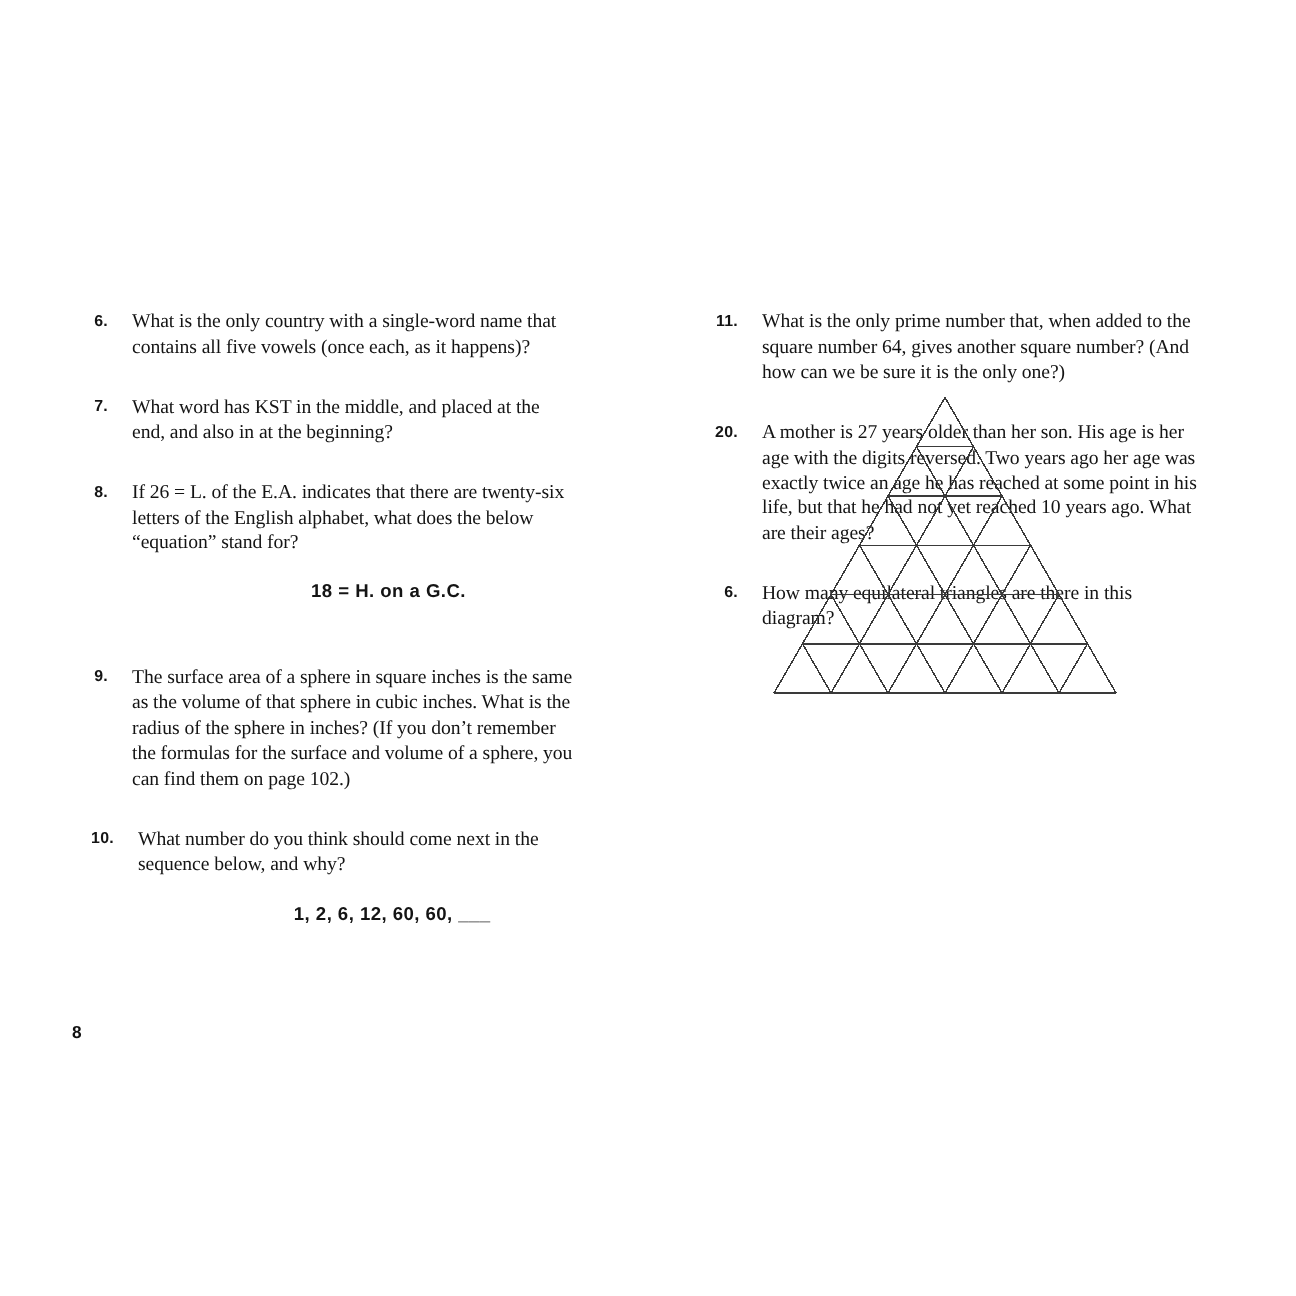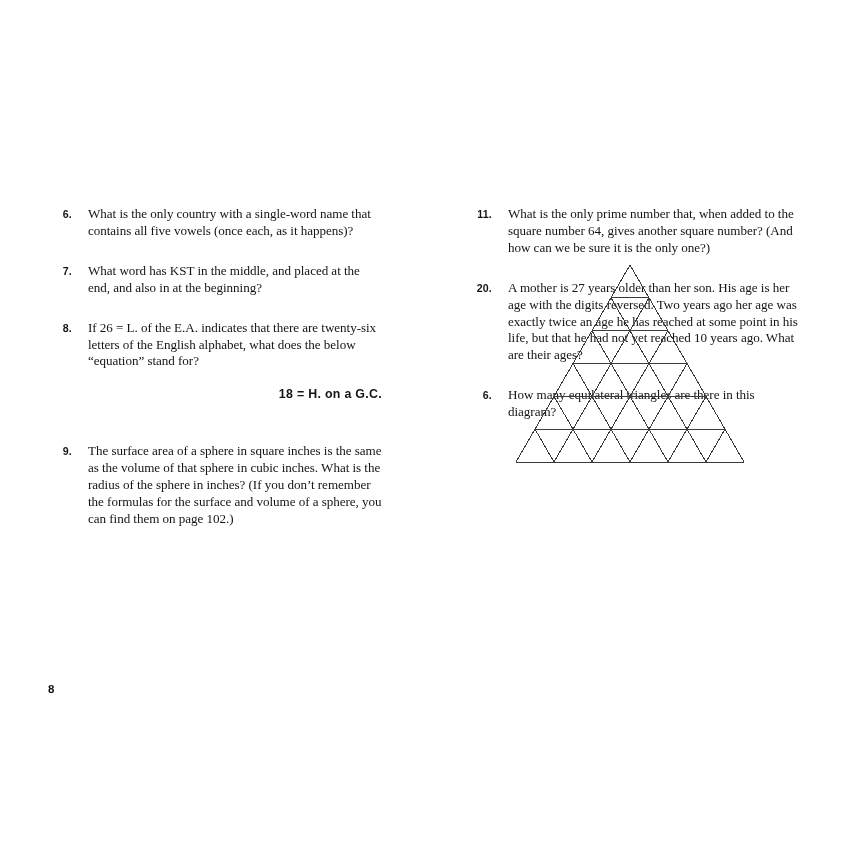--- a/index.html
+++ b/index.html
@@ -73,21 +73,21 @@
   li.q.wide .qnum { width: 24px; }
 
   .qtext { display: block; margin-left: 10px; }
 
   
   .display-line {
     font-family: "Liberation Sans", "DejaVu Sans", sans-serif;
     font-weight: bold;
     font-size: 12.4px;
     letter-spacing: 0.3px;
-    text-align: right;
+    text-align: center;
     margin: 16px 0 0 0;
   }
   .display-equation { padding-left: 58px; }
   .display-sequence { padding-left: 59px; }
 
   .spacer-after { height: 17px; }
 
   
   .figure {
     position: absolute;
@@ -133,20 +133,25 @@
           <span class="qtext">If 26 = L. of the E.A. indicates that there are twenty-six letters of the English alphabet, what does the below “equation” stand for?</span>
           <div class="display-line display-equation">18 = H. on a G.C.</div>
           <div class="spacer-after"></div>
         </li>
 
         <li class="q">
           <span class="qnum">9.</span>
           <span class="qtext">The surface area of a sphere in square inches is the same as the volume of that sphere in cubic inches. What is the radius of the sphere in inches? (If you don’t remember the formulas for the surface and volume of a sphere, you can find them on page 102.)</span>
         </li>
 
+        <li class="q wide">
+          <span class="qnum">10.</span>
+          <span class="qtext">What number do you think should come next in the sequence below, and why?</span>
+          <div class="display-line display-sequence">1, 2, 6, 12, 60, 60, ___</div>
+        </li>
 
       </ol>
     </div>
 
     <div class="folio folio-left">8</div>
   </div>
 
   <div class="page page-right">
     <div class="col">
       <ol class="qlist">

